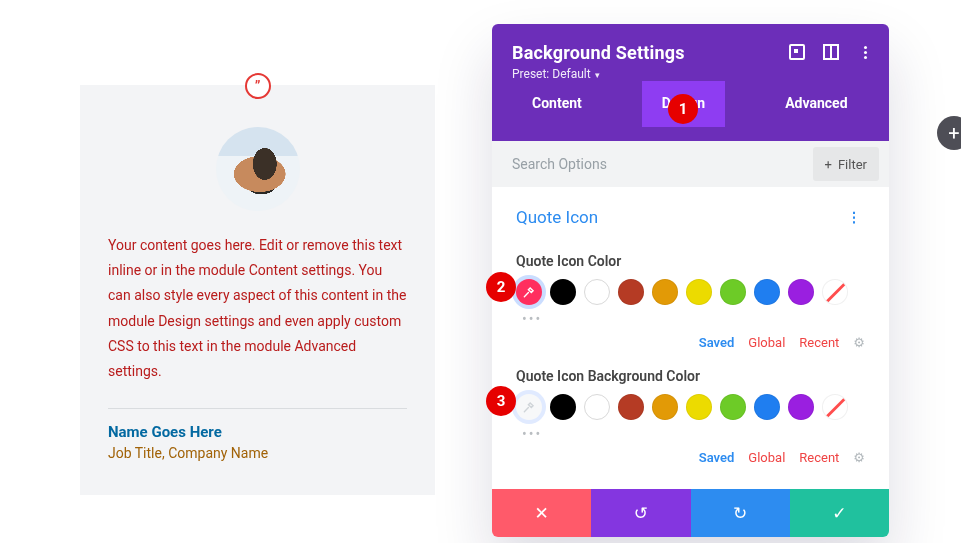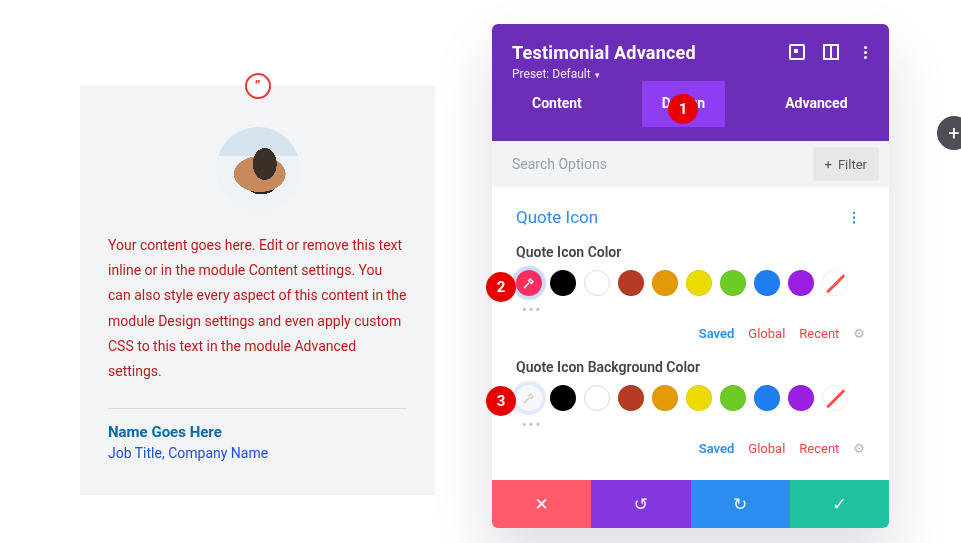--- a/index.html
+++ b/index.html
@@ -10,40 +10,40 @@
   .preview-card .quote-badge{ position:absolute; left:50%; top:-12px; transform:translateX(-50%); width:26px; height:26px; background:#fff; border:2px solid #e53935; border-radius:50%; display:flex; align-items:center; justify-content:center; color:#e53935; font-weight:700; font-size:14px;}
   .avatar{ width:84px; height:84px; border-radius:50%; margin:12px auto 22px; display:block; background:
     radial-gradient(12px 16px at 58% 44%, #3b3027 99%, transparent 100%),               
     radial-gradient(26px 18px at 52% 56%, #c78a5d 99%, transparent 100%),               
     radial-gradient(16px 12px at 54% 66%, #2a2825 99%, transparent 100%),               
     linear-gradient(180deg,#d5e3ef 0 35%, #eef3f7 35% 100%);
   }
   .preview-copy{ color:#b91c1c; font-size:14px; line-height:1.8; }
   .divider{ border:none; border-top:1px solid #d9dcdf; margin:24px 0 14px; }
   .author-name{ color:#0369a1; font-weight:700; font-size:15px; }
-  .author-meta{ color:#1d4ed8; font-size:14px; margin-top:4px; }
+  .author-meta{ color:#a16207; font-size:14px; margin-top:4px; }
 
   
   .panel{ position:absolute; left:492px; top:24px; width:397px; background:#fff; border-radius:6px; overflow:hidden; box-shadow:0 30px 60px rgba(30,20,70,.15); }
   .panel-head{ background:#6C2EB9; color:#fff; padding:18px 20px 14px; position:relative;}
   .panel-title{ font-size:18px; font-weight:700; letter-spacing:.2px; }
   .panel-sub{ font-size:12px; opacity:.9; margin-top:4px; }
   .panel-sub .caret{ font-size:9px; margin-left:2px;}
   .head-icons{ position:absolute; right:16px; top:20px; display:flex; gap:18px; align-items:center;}
   .head-icons span{ width:16px; height:16px; display:inline-flex; align-items:center; justify-content:center; cursor:pointer;}
   .tabs{ display:flex;gap:40px; }
   .tabs .tab{ flex:0 0 auto; padding:14px 20px 16px; font-weight:700; font-size:14px; color:#fff; background:#6C2EB9; cursor:pointer; }
   .tabs .tab.active{ background:#8E3DF2; }
   .tabs .grow{ flex:1; background:#6C2EB9;}
   .searchbar{ background:#f2f3f4; display:flex; align-items:center; padding:0 10px 0 20px; }
   .searchbar input{ flex:1; border:none; background:transparent; height:46px; font-size:14px; color:#555; outline:none;}
   .searchbar input::placeholder{ color:#98a0a6;}
   .filter-btn{ background:#e6e7e8; border:none; height:34px; padding:0 12px; border-radius:3px; font-size:13px; color:#555; cursor:pointer; display:flex; align-items:center; gap:6px;}
   .panel-body{ padding:18px 24px 6px; }
-  .section-title-row{ display:flex; align-items:center; justify-content:space-between; margin-bottom:15px;}
+  .section-title-row{ display:flex; align-items:center; justify-content:space-between; margin-bottom:24px;}
   .section-title{ color:#2d8cf0; font-size:17px; font-weight:400;}
   .section-menu{ color:#2d8cf0; font-size:14px; font-weight:700; cursor:pointer; padding:4px;}
   .field-label{ color:#444; font-size:14px; font-weight:600; margin:3px 0 10px;}
   .swatch-row{ display:flex; align-items:center; gap:8px; margin-bottom:6px; position:relative;}
   .swatch{ width:26px; height:26px; border-radius:50%; cursor:pointer; flex:0 0 auto; border:1px solid rgba(0,0,0,.06);}
   .swatch.eyedrop{ display:flex; align-items:center; justify-content:center; border:none;}
   .swatch.eyedrop.active{ background:#ff2e5e; box-shadow:0 0 0 4px rgba(103,158,255,.35);}
   .swatch.eyedrop.inactive{ background:#f7f8f9; box-shadow:0 0 0 4px rgba(130,170,255,.25);}
   .swatch.striped{ background:#fff; position:relative; overflow:hidden;}
   .swatch.striped::after{ content:""; position:absolute; left:-4px; right:-4px; top:50%; border-top:3px solid #ff4d4d; transform:rotate(-45deg);}
@@ -81,21 +81,21 @@
   <div class="quote-badge">”</div>
   <div class="avatar"></div>
   <p class="preview-copy">Your content goes here. Edit or remove this text inline or in the module Content settings. You can also style every aspect of this content in the module Design settings and even apply custom CSS to this text in the module Advanced settings.</p>
   <hr class="divider">
   <div class="author-name">Name Goes Here</div>
   <div class="author-meta">Job Title, Company Name</div>
 </div>
 
 <div class="panel">
   <div class="panel-head">
-    <div class="panel-title">Testimonial Advanced</div>
+    <div class="panel-title">Background Settings</div>
     <div class="panel-sub">
       <span>Preset: </span><span>Default</span><span class="caret"> ▾</span>
     </div>
     <div class="head-icons">
       <span>
           <span class="ic-expand"></span>
         </span>
       <span>
           <span class="ic-cols"></span>
         </span>

